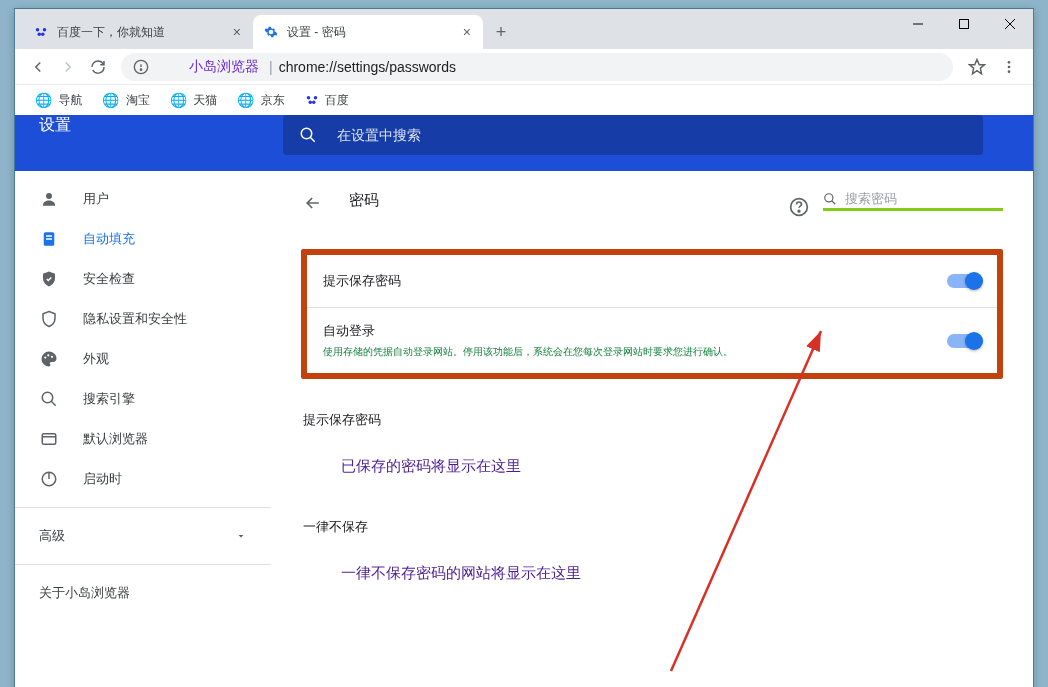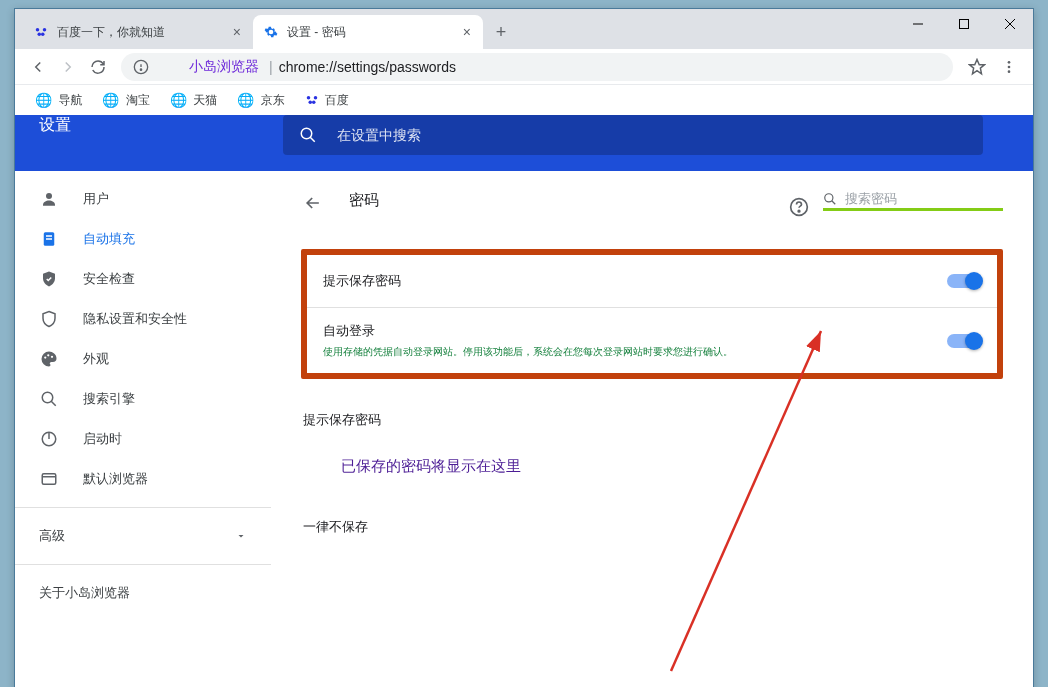--- a/index.html
+++ b/index.html
@@ -270,34 +270,34 @@
               <svg width="18" height="18" viewBox="0 0 24 24" fill="none" stroke="#5f6368" stroke-width="2">
                 <circle cx="10" cy="10" r="7"></circle>
                 <line x1="21" y1="21" x2="15" y2="15"></line>
               </svg>
             </span>
             <span>搜索引擎</span>
           </div>
         <div class="sbitem">
             <span class="sicon">
               <svg width="18" height="18" viewBox="0 0 24 24" fill="none" stroke="#5f6368" stroke-width="2">
+                <rect x="3" y="5" width="18" height="14" rx="2"></rect>
+                <line x1="3" y1="9" x2="21" y2="9"></line>
+              </svg>
+            </span>
+            <span>默认浏览器</span>
+          </div>
+        <div class="sbitem">
+            <span class="sicon">
+              <svg width="18" height="18" viewBox="0 0 24 24" fill="none" stroke="#5f6368" stroke-width="2">
                 <circle cx="12" cy="12" r="9"></circle>
                 <line x1="12" y1="3" x2="12" y2="12"></line>
               </svg>
             </span>
             <span>启动时</span>
-          </div>
-        <div class="sbitem">
-            <span class="sicon">
-              <svg width="18" height="18" viewBox="0 0 24 24" fill="none" stroke="#5f6368" stroke-width="2">
-                <rect x="3" y="5" width="18" height="14" rx="2"></rect>
-                <line x1="3" y1="9" x2="21" y2="9"></line>
-              </svg>
-            </span>
-            <span>默认浏览器</span>
           </div>
         <div class="sbhr"></div>
         <div class="sbitem adv">
             <span>高级</span>
             <span>
               <svg width="12" height="12" viewBox="0 0 24 24" fill="#5f6368">
                 <path d="M7 10l5 5 5-5z"></path>
               </svg>
             </span>
           </div>
@@ -350,20 +350,21 @@
           </div>
         </div>
 
         <div class="section">
           <div class="sectitle">提示保存密码</div>
           <div class="empty">已保存的密码将显示在这里</div>
         </div>
 
         <div class="section">
           <div class="sectitle">一律不保存</div>
+          <div class="empty">一律不保存密码的网站将显示在这里</div>
         </div>
 
         <svg class="arrow" style="left:380px; top:150px;" width="200" height="360" viewBox="0 0 200 360">
           <defs>
               <marker id="ah" markerWidth="10" markerHeight="10" refX="8" refY="3" orient="auto">
                 <path d="M0,0 L8,3 L0,6 Z" fill="#d93025"></path>
               </marker>
             </defs>
           <line x1="20" y1="350" x2="170" y2="10" stroke="#d93025" stroke-width="2.5" marker-end="url(#ah)"></line>
         </svg>

